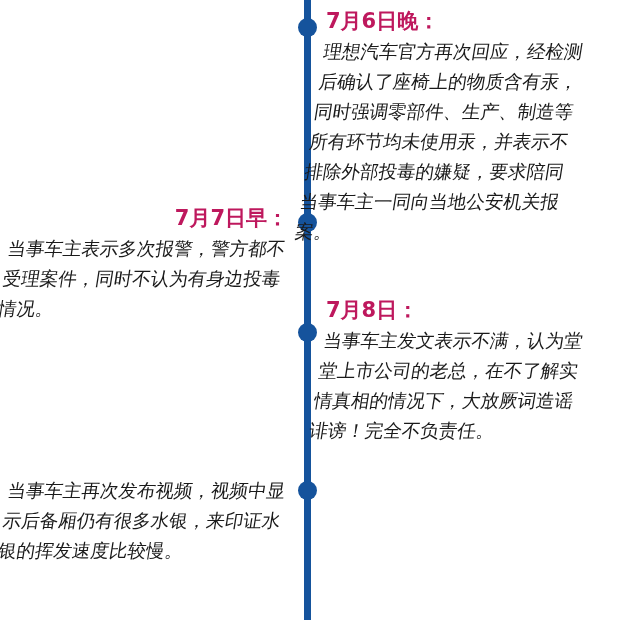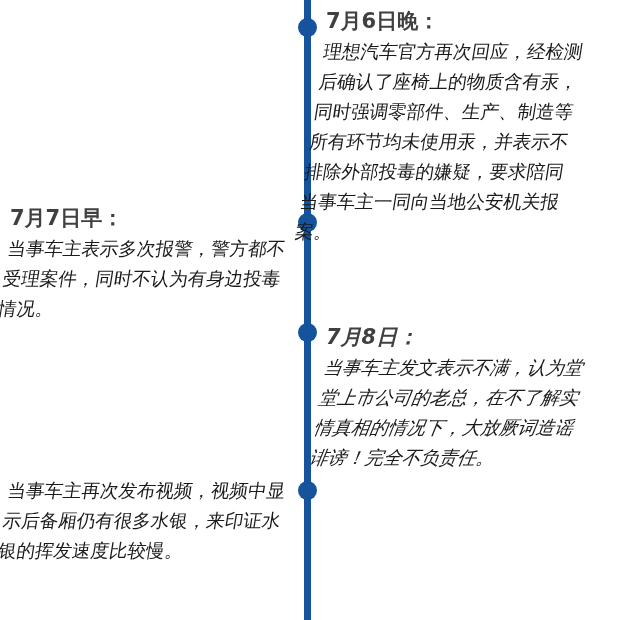--- a/index.html
+++ b/index.html
@@ -54,26 +54,26 @@
     left: 10px;
     width: 278px;
     text-align: left;
   }
 
   .entry-header {
     font-family: "DejaVu Sans", "Liberation Sans", sans-serif;
     font-weight: bold;
     font-size: 21px;
     line-height: 26px;
-    color: #404040;
+    color: #be185d;
     letter-spacing: 0px;
     white-space: nowrap;
   }
   .entry.left .entry-header {
-    text-align: left;
+    text-align: right;
   }
 
   .entry-body {
     font-family: "DejaVu Sans", "Liberation Sans", sans-serif;
     font-size: 18.5px;
     line-height: 30px;
     color: #1a1a1a;
     transform: skewX(-9deg);
     transform-origin: left top;
     margin-top: 3px;
@@ -99,21 +99,21 @@
   <div class="entry right" style="top:8px;">
     <div class="entry-header">7月6日晚：</div>
     <div class="entry-body">理想汽车官方再次回应，经检测后确认了座椅上的物质含有汞，同时强调零部件、生产、制造等所有环节均未使用汞，并表示不排除外部投毒的嫌疑，要求陪同当事车主一同向当地公安机关报案。</div>
   </div>
 
   <div class="entry left" style="top:205px;">
     <div class="entry-header">7月7日早：</div>
     <div class="entry-body">当事车主表示多次报警，警方都不受理案件，同时不认为有身边投毒情况。</div>
   </div>
 
-  <div class="entry right" style="top:324px;font-style:italic;">
+  <div class="entry right" style="top:297px;">
     <div class="entry-header">7月8日：</div>
     <div class="entry-body">当事车主发文表示不满，认为堂堂上市公司的老总，在不了解实情真相的情况下，大放厥词造谣诽谤！完全不负责任。</div>
   </div>
 
   <div class="entry left" style="top:473px;">
     <div class="entry-body">当事车主再次发布视频，视频中显示后备厢仍有很多水银，来印证水银的挥发速度比较慢。</div>
   </div>
 
 </div>
 

